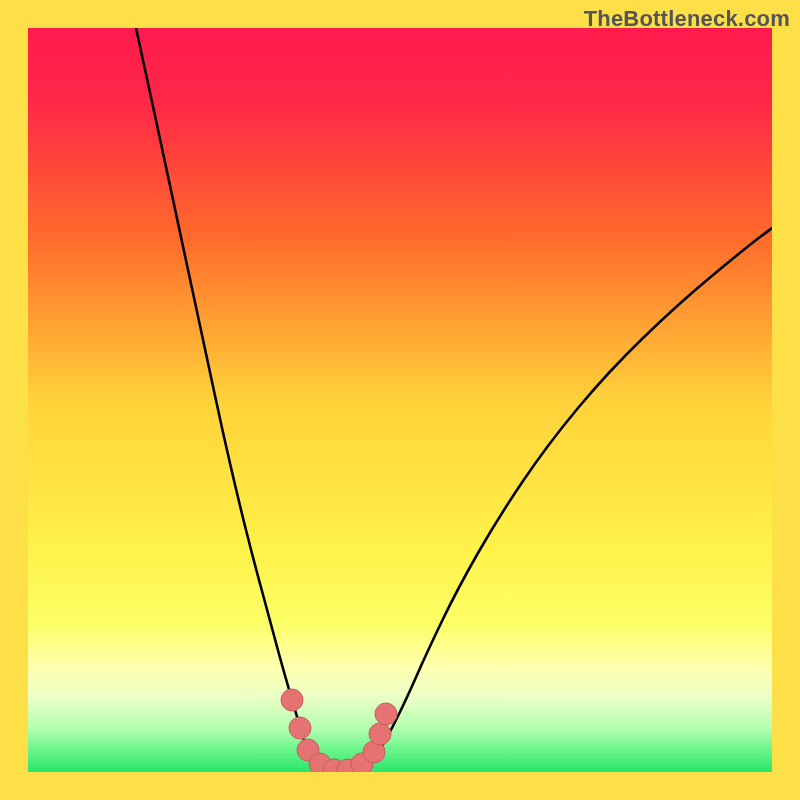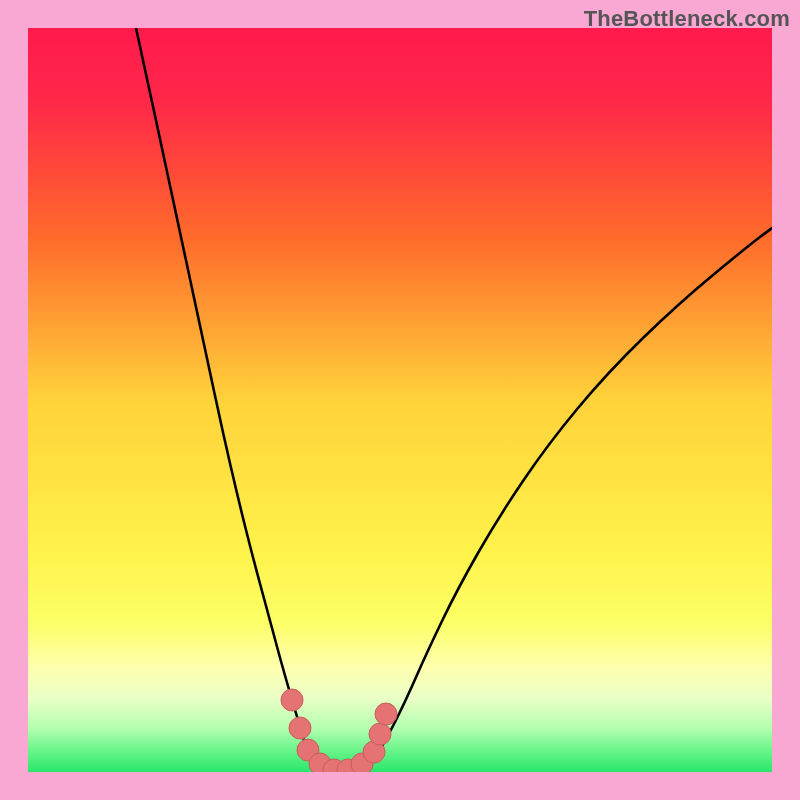--- a/index.html
+++ b/index.html
@@ -7,21 +7,21 @@
     padding: 0;
     width: 800px;
     height: 800px;
     overflow: hidden;
     background: #000;
     font-family: Arial, Helvetica, sans-serif;
   }
   .frame {
     position: absolute;
     inset: 0;
-    background: #f9a8d4;
+    background: #fde047;
   }
   .plot-area {
     position: absolute;
     left: 28px;
     top: 28px;
     width: 744px;
     height: 744px;
     overflow: hidden;
   }
   .watermark {

